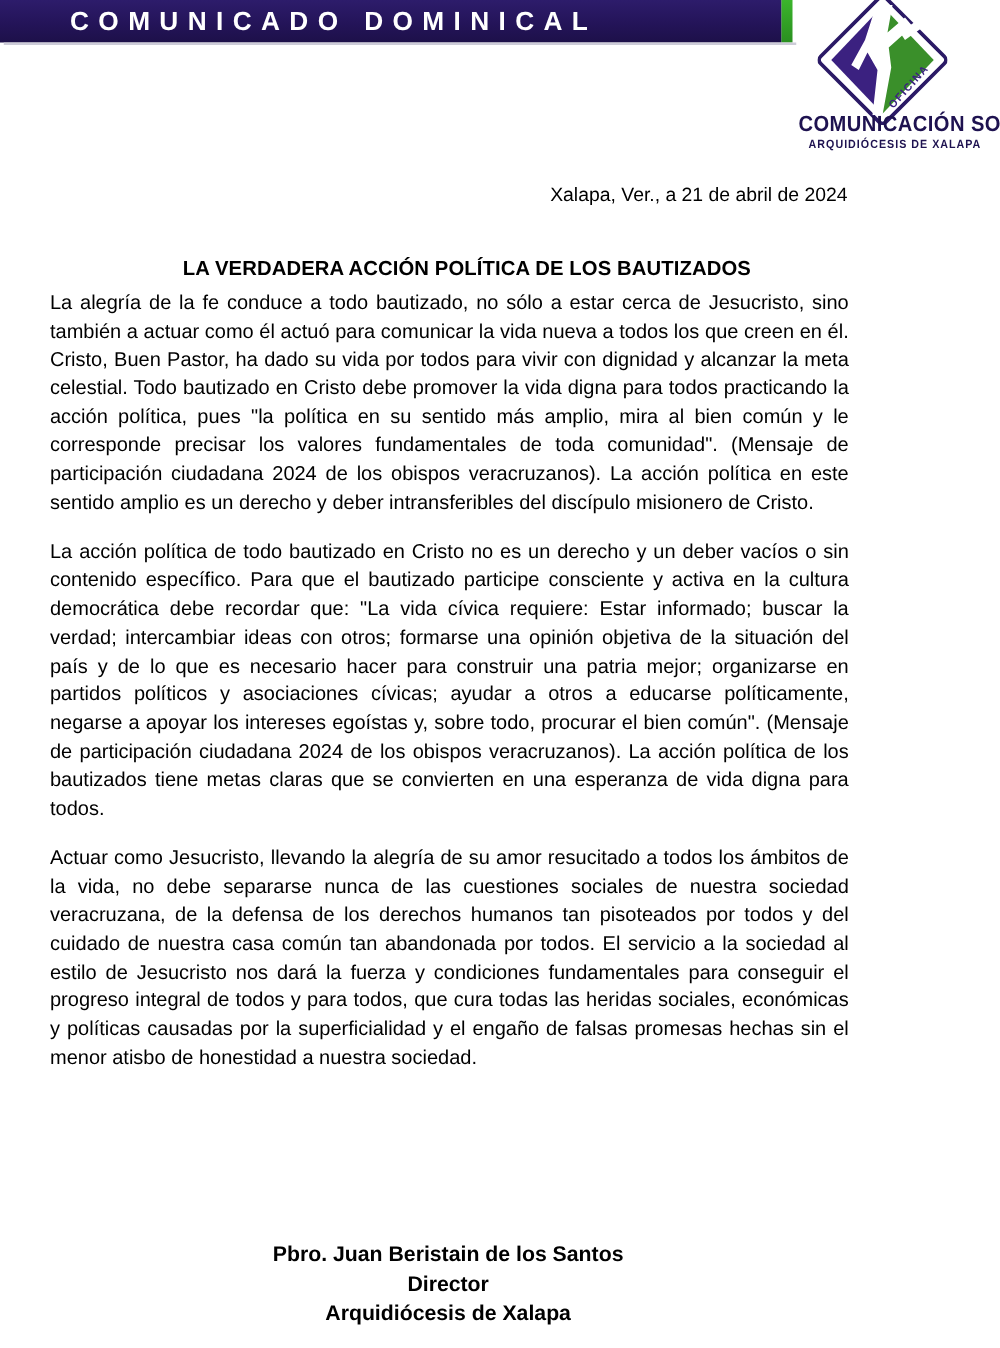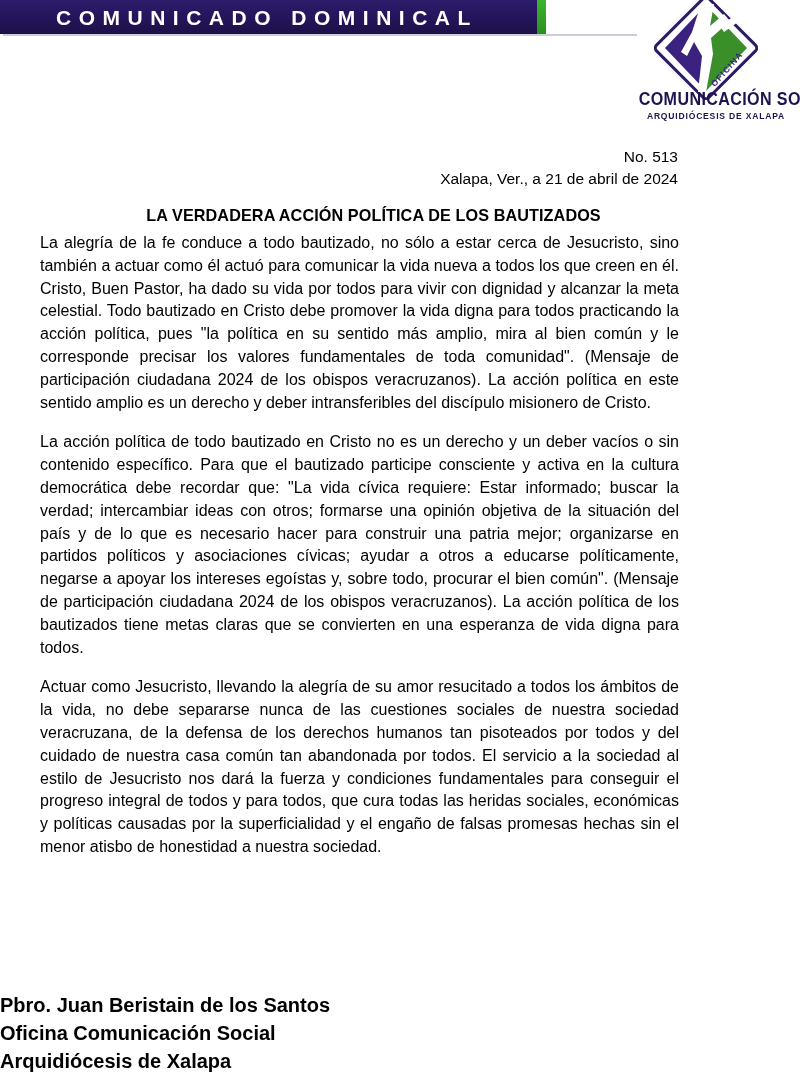--- a/index.html
+++ b/index.html
@@ -21,21 +21,21 @@
   .header {
     position: relative;
     width: 800px;
     height: 145px;
   }
 
   .banner-wrap {
     position: absolute;
     left: 0;
     top: 0;
-    width: 546px;
+    width: 634px;
     height: 34px;
     display: flex;
     align-items: stretch;
   }
   .banner-bar {
     flex: 1 1 auto;
     background: #2b1a66;
     background: linear-gradient(180deg, #2d1c6b 0%, #241459 55%, #1d1049 100%);
     display: flex;
     align-items: center;
@@ -143,23 +143,23 @@
     margin: 0 0 17px 0;
     hyphens: none;
   }
 
   
   .signature {
     position: absolute;
     left: 0;
     top: 992px;
     width: 717px;
-    text-align: left;
-    font-weight: bold;
-    font-size: 20px;
+    text-align: center;
+    font-weight: bold;
+    font-size: 17px;
     line-height: 1.39;
   }
   .signature div { white-space: nowrap; }
 </style>
 </head>
 <body>
 
 <div class="header">
 
   <div class="banner-wrap">
@@ -197,29 +197,28 @@
     </div>
 
     <div class="logo-wordmark">
       <div class="logo-name">COMUNICACIÓN SOCIAL</div>
       <div class="logo-sub">ARQUIDIÓCESIS DE XALAPA</div>
     </div>
   </div>
 </div>
 
 <div class="meta">
-  <div>No. 513</div>
   <div>Xalapa, Ver., a 21 de abril de 2024</div>
 </div>
 
 <div class="doc">
   <h1 class="doc-title">LA VERDADERA ACCIÓN POLÍTICA DE LOS BAUTIZADOS</h1>
 
   <p class="para">La alegría de la fe conduce a todo bautizado, no sólo a estar cerca de Jesucristo, sino también a actuar como él actuó para comunicar la vida nueva a todos los que creen en él. Cristo, Buen Pastor, ha dado su vida por todos para vivir con dignidad y alcanzar la meta celestial. Todo bautizado en Cristo debe promover la vida digna para todos practicando la acción política, pues  "la política en su sentido más amplio, mira al bien común y le corresponde precisar los valores fundamentales de toda comunidad". (Mensaje de participación ciudadana 2024 de los obispos veracruzanos). La acción política en este sentido amplio es un  derecho y deber intransferibles del discípulo misionero de Cristo.</p>
   <p class="para">La acción política de todo bautizado en Cristo no es un derecho y un deber vacíos o sin contenido específico. Para que el bautizado participe consciente y activa en la cultura democrática debe recordar que: "La vida cívica requiere: Estar informado; buscar la verdad; intercambiar ideas con otros; formarse una opinión objetiva de la situación del país y de lo que es necesario hacer para construir una patria mejor; organizarse en partidos políticos y asociaciones cívicas; ayudar a otros a educarse políticamente, negarse a apoyar los intereses egoístas y, sobre todo, procurar el bien común". (Mensaje de participación ciudadana 2024 de los obispos  veracruzanos). La acción política de los bautizados tiene metas claras que se convierten en una esperanza de vida digna para todos.</p>
   <p class="para">Actuar como Jesucristo, llevando la alegría de su amor resucitado a todos los ámbitos de la vida, no debe separarse nunca de las cuestiones sociales de nuestra sociedad veracruzana, de la defensa de los derechos humanos tan pisoteados por todos y del cuidado de nuestra casa común tan abandonada por todos. El  servicio a la sociedad al estilo de Jesucristo nos dará  la fuerza y condiciones fundamentales para conseguir el progreso integral de todos y para todos, que cura  todas las heridas sociales, económicas y políticas causadas por la superficialidad y el engaño de falsas promesas hechas sin el menor atisbo de honestidad a nuestra sociedad.</p>
 </div>
 
 <div class="signature">
   <div>Pbro. Juan Beristain de los Santos</div>
-  <div>Oficina Comunicación Social</div>
+  <div>Director</div>
   <div>Arquidiócesis de Xalapa</div>
 </div>
 
 </body></html>

